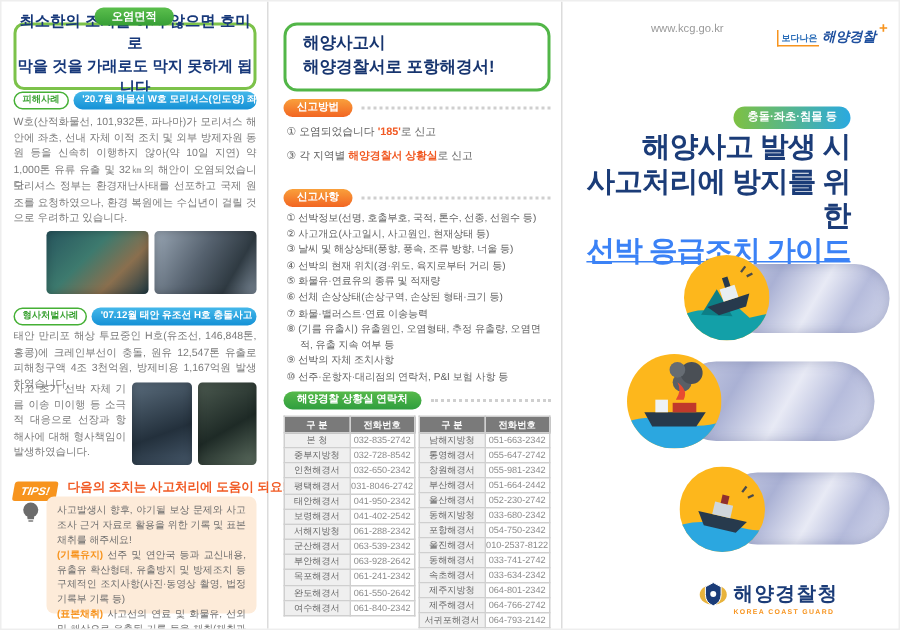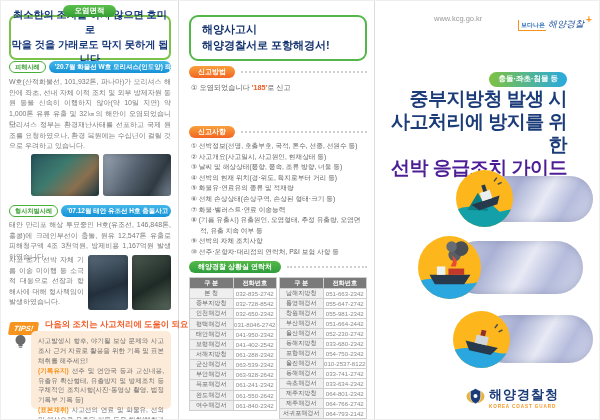--- a/index.html
+++ b/index.html
@@ -44,26 +44,26 @@
   .ptable td { border:1px solid #cfcfcf; font-size:6.1px; color:#666; text-align:center; white-space:nowrap; overflow:hidden; }
   .ptable td:first-child { background:#efefef; width:40px; }
   .ptable td.num { color:#8a8a8a; width:48px; }
   .t-left { left:188px; width:88px; }
   .t-right { left:278px; width:88px; }
 
   
   .url { color:#9a9a9a; font-size:7.5px;margin-left:35px; }
   .slogan { display:flex; align-items:flex-end; gap:2px; }
   .slogan-small { color:#2a6db8; font-size:6px; font-weight:bold; border-left:1.5px solid #f7941e; border-bottom:1.5px solid #f7941e; padding:1px 1px 0 2px; }
-  .slogan-big { color:#1e4f9e; font-size:9px; font-weight:normal; font-style:italic; }
+  .slogan-big { color:#1e4f9e; font-size:9px; font-weight:bold; font-style:italic; }
   .slogan-plus { color:#f7941e; font-size:10px; font-weight:bold; margin-bottom:6px; }
   .r-badge { background:linear-gradient(90deg,#7ec142,#2aa9e0); color:#fff; font-weight:bold; font-size:7.5px; border-radius:8px; padding:2.5px 9px; display:inline-block; }
   .r-titles { left:380px; top:86px; width:204px; text-align:right; padding-right:18px; }
   .r-title { color:#1b3c78; font-weight:bold; font-size:19px; line-height:23px; letter-spacing:-0.5px; }
-  .r-title.teal { color:#4c1d95; }
+  .r-title.teal { color:#3b82f6;text-decoration:underline; }
   .capsule { border-radius:30px; background:linear-gradient(120deg,#cdd2e8 0%,#aab1d4 30%,#e8eaf5 55%,#b6bcdc 75%,#d5d9ec 100%); box-shadow:inset 0 0 8px rgba(90,98,140,.35); }
   .circ { z-index:2; }
   .org { display:flex; align-items:center; gap:4px; }
   .org-kr { color:#1b3c78; font-weight:bold; font-size:13px; letter-spacing:1px; }
   .org-en { color:#f7941e; font-size:4.6px; font-weight:bold; letter-spacing:0.9px; }
 </style>
 </head>
 <body>
 
 <div class="page">
@@ -120,20 +120,21 @@
     <div class="m-title">해양사고시
 해양경찰서로 포항해경서!</div>
   </div>
 
   <div class="abs pill-row" style="top:65px">
     <span class="pill pill-orange">신고방법</span>
     <span class="dots"></span>
   </div>
   <div class="abs" style="left:190px;top:82px;width:176px">
     <div class="m-item"><span>① 오염되었습니다 </span><span class="hl">'185'</span><span>로 신고</span></div>
+    <div class="m-item"><span>③ 각 지역별 </span><span class="hl">해양경찰서 상황실</span><span>로 신고</span></div>
   </div>
 
   <div class="abs pill-row" style="top:125px">
     <span class="pill pill-orange">신고사항</span>
     <span class="dots"></span>
   </div>
   <div class="abs" style="left:190px;top:140px;width:177px">
     <div class="r-item">① 선박정보(선명, 호출부호, 국적, 톤수, 선종, 선원수 등)</div>
     <div class="r-item">② 사고개요(사고일시, 사고원인, 현재상태 등)</div>
     <div class="r-item">③ 날씨 및 해상상태(풍향, 풍속, 조류 방향, 너울 등)</div>
@@ -273,21 +274,21 @@
   <div class="abs slogan" style="left:517px;top:13px">
     <span class="slogan-small">보다나은</span>
     <span class="slogan-big">해양경찰</span>
     <span class="slogan-plus">+</span>
   </div>
 
   <div class="abs" style="left:380px;top:66px;width:204px;text-align:right;padding-right:18px">
     <span class="r-badge">충돌·좌초·침몰 등</span>
   </div>
   <div class="abs r-titles">
-    <div class="r-title">중부지방청 발생 시</div>
+    <div class="r-title">해양사고 발생 시</div>
     <div class="r-title">사고처리에 방지를 위한</div>
     <div class="r-title teal">선박 응급조치 가이드</div>
   </div>
 
   <div class="abs capsule" style="left:480px;top:175px;width:112px;height:46px"></div>
   <div class="abs circ" style="left:455px;top:169px">
     <svg width="57" height="57" viewBox="0 0 60 60">
       <defs>
           <clipPath id="c1">
             <circle cx="30" cy="30" r="30"></circle>

